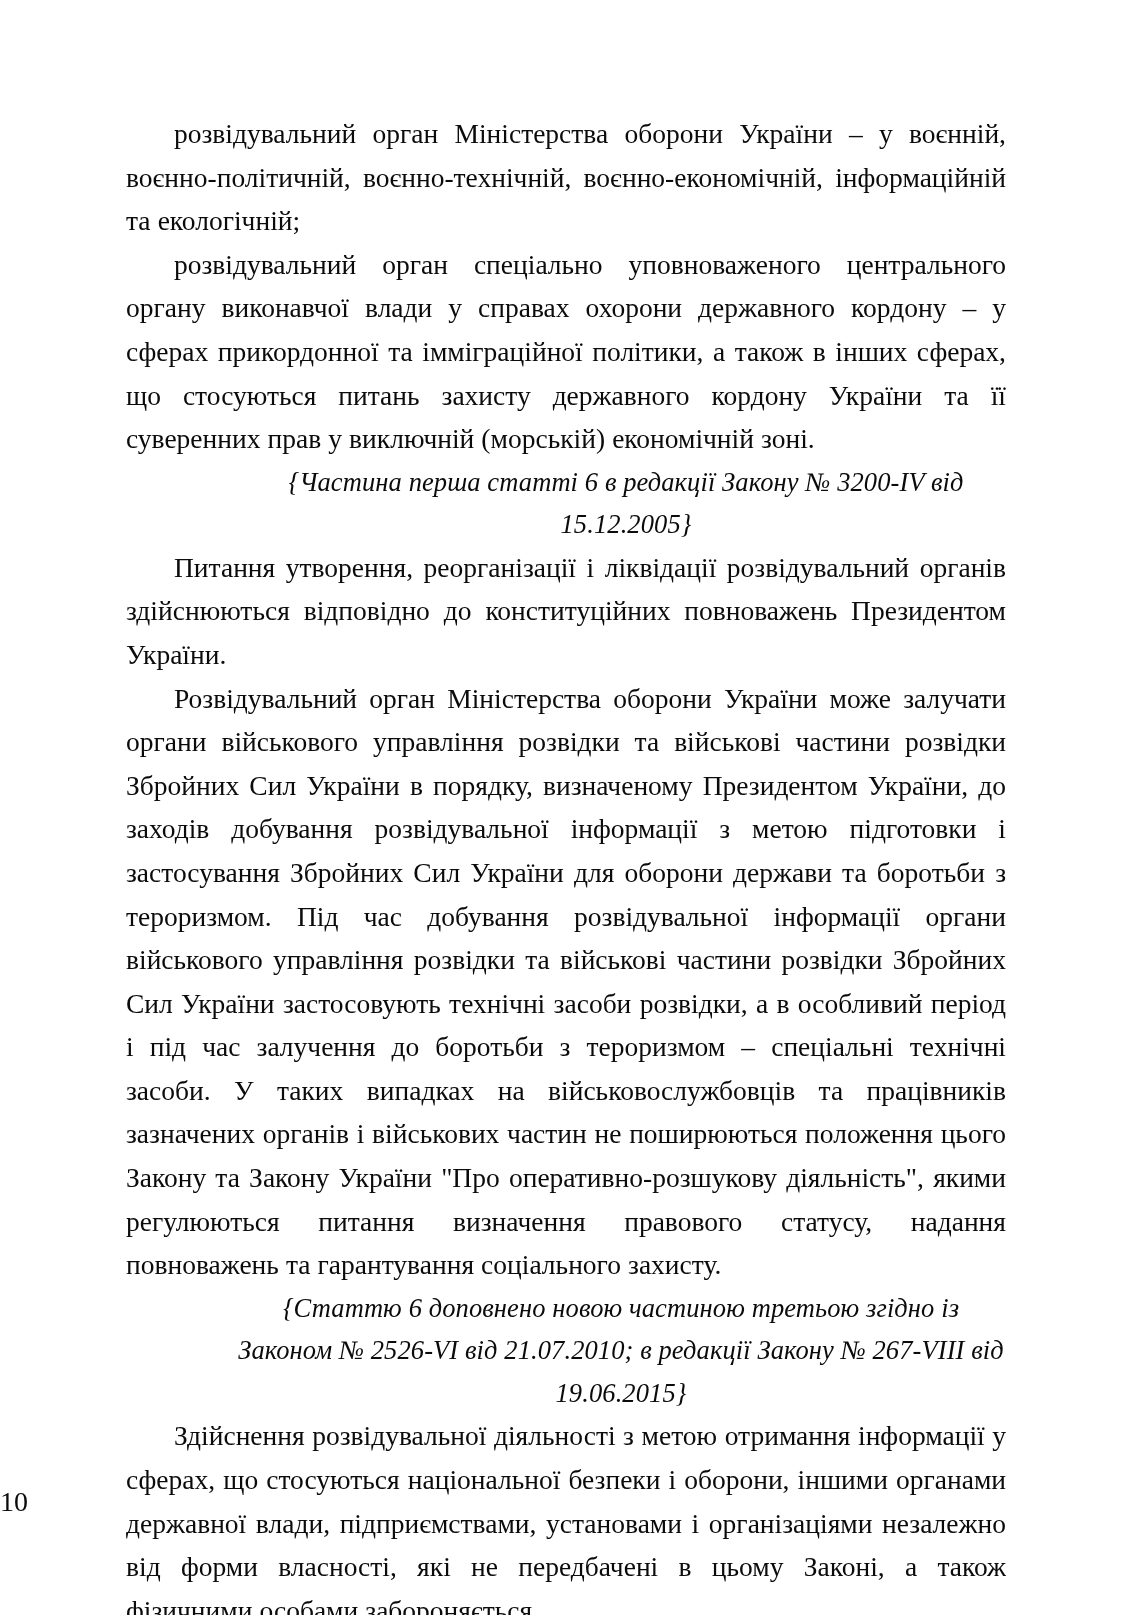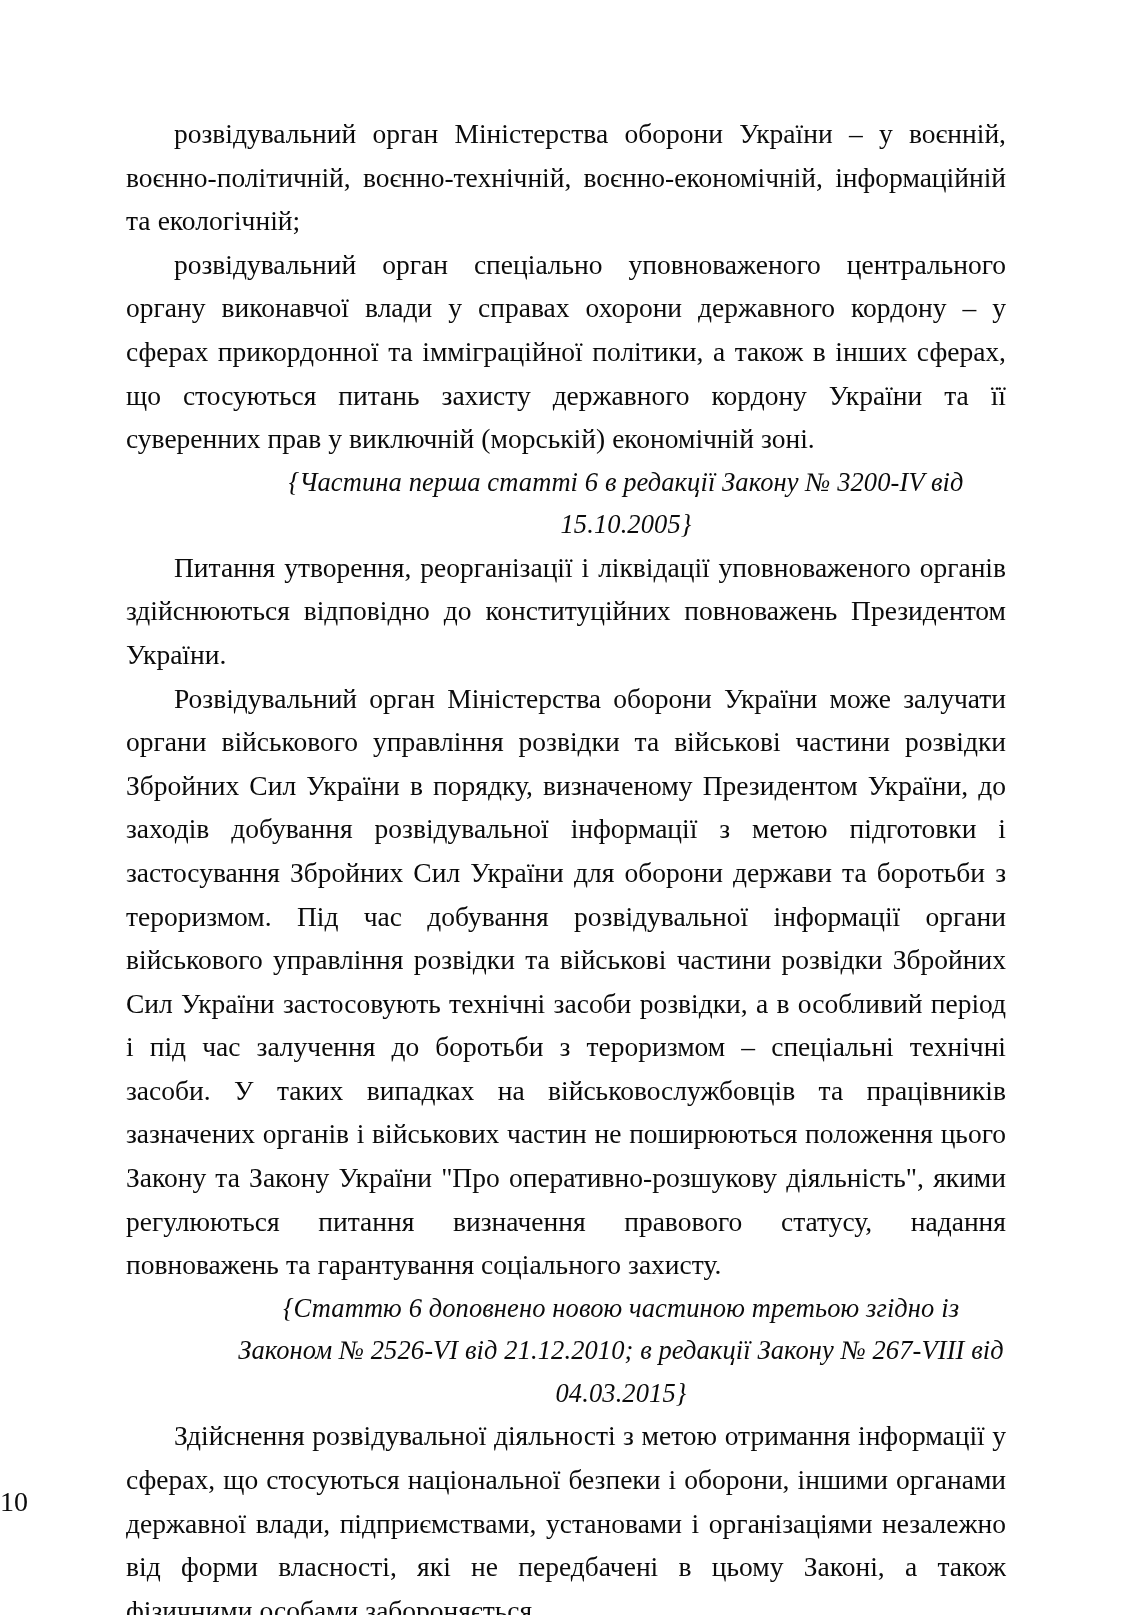--- a/index.html
+++ b/index.html
@@ -79,31 +79,31 @@
 
   <div class="text-column">
 
     <p class="para">розвідувальний орган Міністерства оборони України – у воєнній, воєнно-політичній, воєнно-технічній, воєнно-економічній, інформаційній та екологічній;</p>
 
     <p class="para">розвідувальний орган спеціально уповноваженого центрального органу виконавчої влади у справах охорони державного кордону – у сферах прикордонної та імміграційної політики, а також в інших сферах, що стосуються питань захисту державного кордону України та її суверенних прав у виключній (морській) економічній зоні.</p>
 
     <div class="citation">
       <span>{Частина перша статті 6 в редакції Закону № 3200-IV від</span>
       <br>
-      <span>15.10.2005}</span>
+      <span>15.12.2005}</span>
     </div>
 
-    <p class="para">Питання утворення, реорганізації і ліквідації уповноваженого органів здійснюються відповідно до конституційних повноважень Президентом України.</p>
+    <p class="para">Питання утворення, реорганізації і ліквідації розвідувальний органів здійснюються відповідно до конституційних повноважень Президентом України.</p>
 
     <p class="para">Розвідувальний орган Міністерства оборони України може залучати органи військового управління розвідки та військові частини розвідки Збройних Сил України в порядку, визначеному Президентом України, до заходів добування розвідувальної інформації з метою підготовки і застосування Збройних Сил України для оборони держави та боротьби з тероризмом. Під час добування розвідувальної інформації органи військового управління розвідки та військові частини розвідки Збройних Сил України застосовують технічні засоби розвідки, а в особливий період і під час залучення до боротьби з тероризмом – спеціальні технічні засоби. У таких випадках на військовослужбовців та працівників зазначених органів і військових частин не поширюються положення цього Закону та Закону України "Про оперативно-розшукову діяльність", якими регулюються питання визначення правового статусу, надання повноважень та гарантування соціального захисту.</p>
 
     <div class="citation two-line">
-      <span>{Статтю 6 доповнено новою частиною третьою згідно із Законом № 2526-VI від 21.12.2010; в редакції Закону № 267-VIII від</span>
+      <span>{Статтю 6 доповнено новою частиною третьою згідно із Законом № 2526-VI від 21.07.2010; в редакції Закону № 267-VIII від</span>
       <br>
-      <span>04.03.2015}</span>
+      <span>19.06.2015}</span>
     </div>
 
     <p class="para">Здійснення розвідувальної діяльності з метою отримання інформації у сферах, що стосуються національної безпеки і оборони, іншими органами державної влади, підприємствами, установами і організаціями незалежно від форми власності, які не передбачені в цьому Законі, а також фізичними особами забороняється.</p>
 
   </div>
 
   <div class="folio">10</div>
 
 </div>
 

